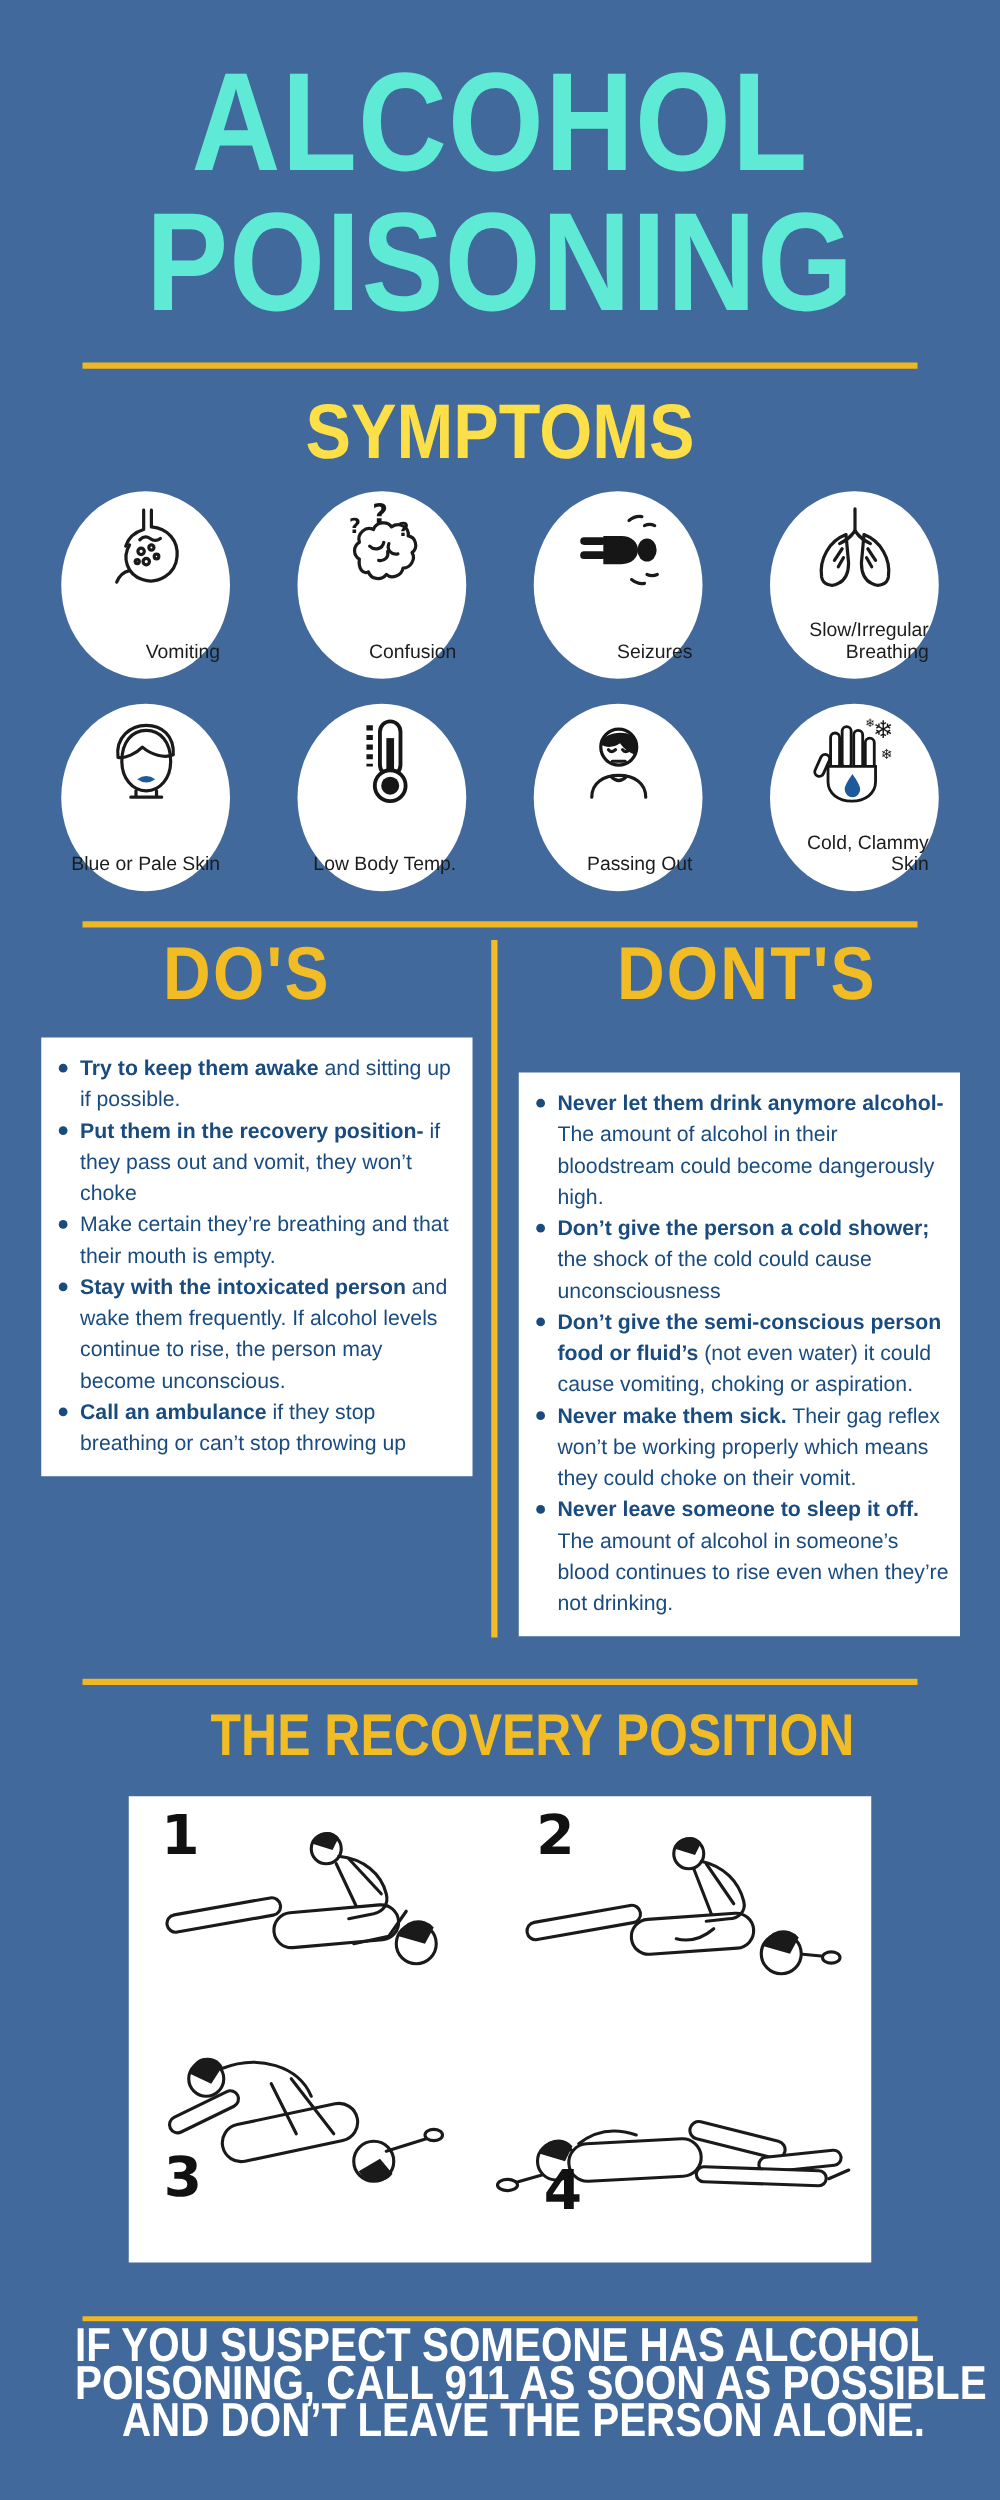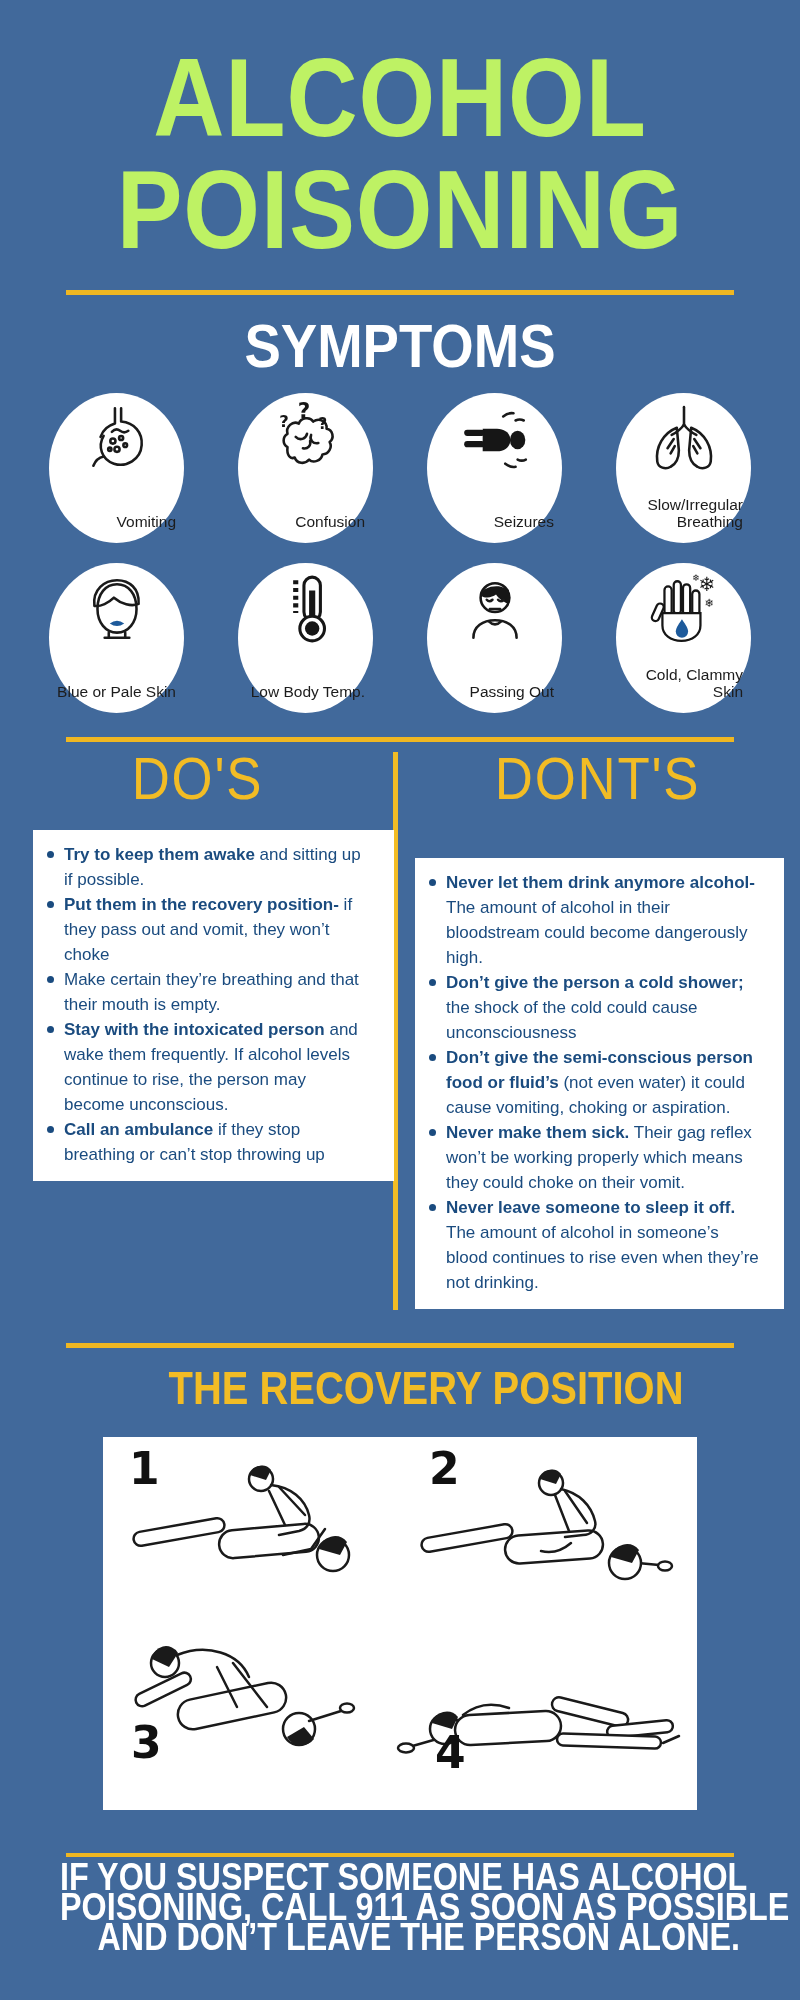--- a/index.html
+++ b/index.html
@@ -1,43 +1,43 @@
 <!DOCTYPE html>
 <html><head>
 <meta charset="utf-8">
 <style>
   html,body{margin:0;padding:0;}
   body{width:800px;height:2000px;background:#41699B;font-family:"Liberation Sans",sans-serif;overflow:hidden;}
   .poster{position:relative;width:800px;height:2000px;background:#41699B;}
 
   .cond{display:block;transform:scaleX(0.88);transform-origin:50% 50%;white-space:nowrap;}
 
-  .title{position:absolute;top:42px;left:0;width:100%;text-align:center;color:#bef264;
+  .title{position:absolute;top:42px;left:0;width:100%;text-align:center;color:#5eead4;
          font-weight:800;font-size:112px;line-height:1.0;letter-spacing:1px;}
 
   .divider{position:absolute;left:66px;width:668px;height:5px;background:#EFB722;}
 
   .symptoms-heading{position:absolute;top:310px;left:0;width:100%;text-align:center;
-         color:#ffffff;font-weight:800;font-size:62px;}
+         color:#fde047;font-weight:800;font-size:62px;}
 
   .symptom-row{position:absolute;left:0;width:100%;display:flex;justify-content:center;gap:54px;}
   .row1{top:393px;} .row2{top:563px;}
   .circle{width:135px;height:150px;background:#FFFFFF;border-radius:50%;position:relative;}
   .circle .icon{position:absolute;top:9px;left:50%;transform:translateX(-50%);}
   .circle .label{position:absolute;bottom:13px;left:8px;right:8px;text-align:right;
          font-size:15.5px;line-height:1.05;color:#1c1c1c;}
 
   .col-headings{position:absolute;top:744px;left:0;width:100%;display:flex;
-         color:#F2BC25;font-weight:400;font-size:60px;letter-spacing:2px;}
+         color:#F2BC25;font-weight:700;font-size:60px;letter-spacing:2px;}
   .col-headings .left{width:395px;text-align:center;}
   .col-headings .right{flex:1;text-align:center;}
 
   .vline{position:absolute;left:393px;top:752px;width:5px;height:558px;background:#F2BC25;}
 
-  .card{position:absolute;background:#FFFFFF;padding:12px 25px 14px 8px;}
+  .card{position:absolute;background:#FFFFFF;padding:12px 9px 14px 8px;}
   .card-dos{left:33px;top:830px;width:328px;}
   .card-donts{left:415px;top:830px;width:336px;margin-top:28px;}
   ul.blist{margin:0;padding:0;list-style:none;}
   ul.blist li{position:relative;padding-left:23px;font-size:17px;line-height:25px;color:#1A4B7F;}
   ul.blist li::before{content:"";position:absolute;left:6px;top:9px;width:7px;height:7px;
          border-radius:50%;background:#1A4B7F;}
   .b-bold{font-weight:700;}
 
   .recovery-heading{position:absolute;top:1360px;left:0;width:100%;text-align:center;
          color:#F2BC25;font-weight:800;font-size:47px;margin-left:26px;}

